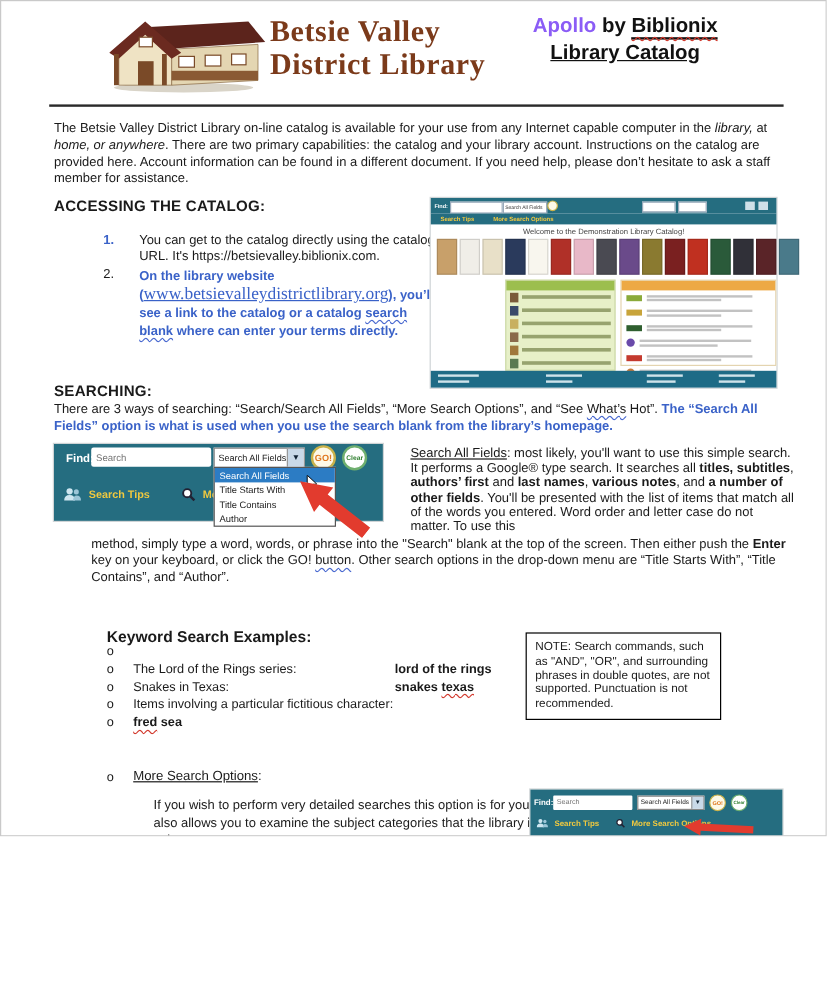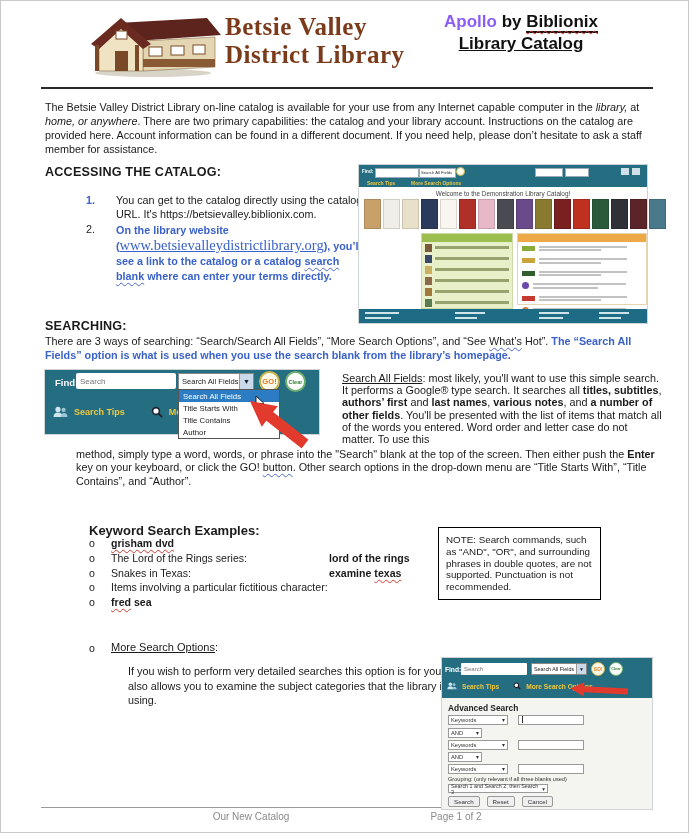--- a/index.html
+++ b/index.html
@@ -1,16 +1,16 @@
 <!DOCTYPE html>
 <html><head>
 <meta charset="utf-8">
 <style>
   html,body{margin:0;padding:0;background:#fff;}
-  #page{position:relative;width:689px;height:833px;background:#fff;border:1px solid #c9c9c9;
+  #page{position:relative;width:689px;height:697px;background:#fff;border:1px solid #c9c9c9;
         font-family:"Liberation Sans",sans-serif;color:#1a1a1a;overflow:hidden;box-sizing:border-box;}
   .abs{position:absolute;}
   
   .b{font-weight:700}.i{font-style:italic}.u{text-decoration:underline}
   .blue{color:#3A62C8}.gold{color:#8b5cf6}
   .sq-red{text-decoration-line:underline;text-decoration-style:wavy;text-decoration-color:#D23A2E;text-decoration-thickness:1px;text-underline-offset:2px}
   .sq-blue{text-decoration-line:underline;text-decoration-style:wavy;text-decoration-color:#4A6AD0;text-decoration-thickness:1px;text-underline-offset:2px}
   .u-sqred{border-bottom:2px solid #111;text-decoration-line:underline;text-decoration-style:wavy;text-decoration-color:#D23A2E;text-decoration-thickness:1px;text-underline-offset:3px}
   .serif-link{font-family:"Liberation Serif",serif;font-size:14.5px;color:#3A62C8;text-decoration:underline}
   
@@ -312,31 +312,30 @@
     </svg>
   </div>
 
   <div class="abs para paraA"><span class="u">Search All Fields</span><span>:  most likely, you'll want to use this simple search. It performs a Google® type search. It searches all </span><span class="b">titles, subtitles</span><span>, </span><span class="b">authors’ first</span><span> and </span><span class="b">last names</span><span>, </span><span class="b">various notes</span><span>, and </span><span class="b">a number of other fields</span><span>. You'll be presented with the list of items that match all of the words you entered. Word order and letter case do not matter.  To use this</span></div>
   <div class="abs para paraB"><span>method, simply type a word, words, or phrase into the "Search" blank at the top of the screen. Then either push the </span><span class="b">Enter</span><span> key on your keyboard, or click the GO! </span><span class="sq-blue">button</span><span>.  Other search options in the drop-down menu are “Title Starts With”, “Title Contains”, and “Author”.</span></div>
 
   <div class="abs ex-head">Keyword Search Examples:</div>
   <div class="abs ex-rows">
       <div class="ex-row">
         <span class="ex-bullet">o</span>
-        <span class="ex-query"><span class="b sq-red">grisham dvd</span></span>
       </div>
       <div class="ex-row">
         <span class="ex-bullet">o</span>
         <span class="ex-label">The Lord of the Rings series:</span>
         <span class="ex-query"><span class="b">lord of the rings</span></span>
       </div>
       <div class="ex-row">
         <span class="ex-bullet">o</span>
         <span class="ex-label">Snakes in Texas:</span>
-        <span class="ex-query"><span class="b">examine </span><span class="b sq-red">texas</span></span>
+        <span class="ex-query"><span class="b">snakes </span><span class="b sq-red">texas</span></span>
       </div>
       <div class="ex-row">
         <span class="ex-bullet">o</span>
         <span class="ex-label">Items involving a particular fictitious character:</span>
       </div>
       <div class="ex-row">
         <span class="ex-bullet">o</span>
         <span class="ex-query"><span class="b sq-red">fred</span><span class="b"> sea</span></span>
       </div>
     </div>

